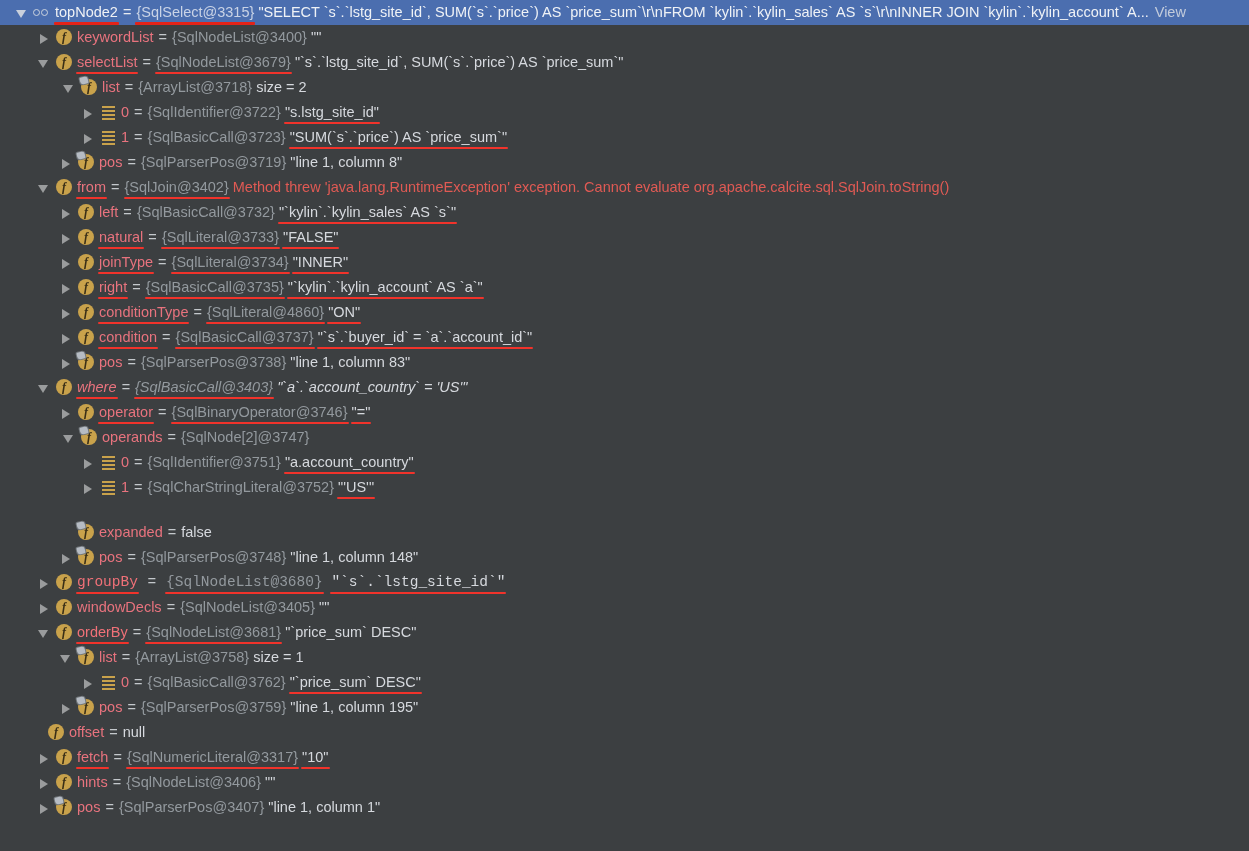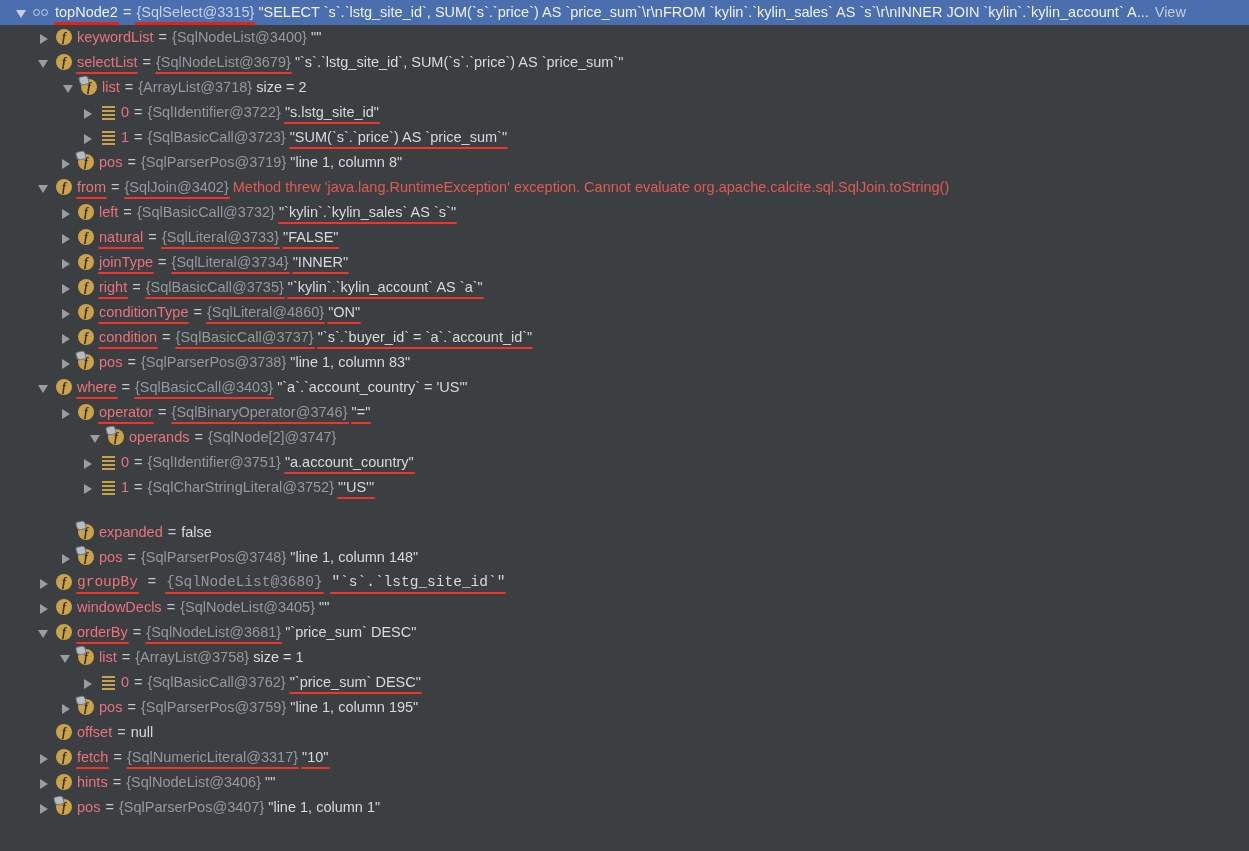--- a/index.html
+++ b/index.html
@@ -262,31 +262,31 @@
     <div class="row" style="padding-left: 58px;">
       <span class="toggle has collapsed"></span>
       <span class="icon icon-field"></span>
       <span class="label"><span class="name u">condition</span><span class="eq"> = </span><span class="u"><span class="type">{SqlBasicCall@3737}</span></span> <span class="u thick"><span class="val">"`s`.`buyer_id` = `a`.`account_id`"</span></span></span>
     </div>
     <div class="row" style="padding-left: 58px;">
       <span class="toggle has collapsed"></span>
       <span class="icon icon-field badge"></span>
       <span class="label"><span class="name">pos</span><span class="eq"> = </span><span class="type">{SqlParserPos@3738}</span> <span class="val">"line 1, column 83"</span></span>
     </div>
-    <div class="row" style="padding-left: 36px;">
+    <div class="row" style="padding-left: 36px; font-style: italic;">
       <span class="toggle has expanded"></span>
       <span class="icon icon-field"></span>
       <span class="label"><span class="name u">where</span><span class="eq"> = </span><span class="u"><span class="type">{SqlBasicCall@3403}</span></span> <span class="val">"`a`.`account_country` = 'US'"</span></span>
     </div>
     <div class="row" style="padding-left: 58px;">
       <span class="toggle has collapsed"></span>
       <span class="icon icon-field"></span>
       <span class="label"><span class="name u">operator</span><span class="eq"> = </span><span class="u"><span class="type">{SqlBinaryOperator@3746}</span></span> <span class="u thick"><span class="val">"="</span></span></span>
     </div>
-    <div class="row" style="padding-left: 44px; margin-left: 44px;">
+    <div class="row" style="padding-left: 61px;">
       <span class="toggle has expanded"></span>
       <span class="icon icon-field badge"></span>
       <span class="label"><span class="name">operands</span><span class="eq"> = </span><span class="type">{SqlNode[2]@3747}</span> </span>
     </div>
     <div class="row" style="padding-left: 80px;">
       <span class="toggle has collapsed"></span>
       <span class="icon icon-element">
         <i></i>
         <i></i>
         <i></i>
@@ -342,21 +342,21 @@
         <i></i>
         <i></i>
       </span>
       <span class="label"><span class="name">0</span><span class="eq"> = </span><span class="type">{SqlBasicCall@3762}</span> <span class="u thick"><span class="val">"`price_sum` DESC"</span></span></span>
     </div>
     <div class="row" style="padding-left: 58px;">
       <span class="toggle has collapsed"></span>
       <span class="icon icon-field badge"></span>
       <span class="label"><span class="name">pos</span><span class="eq"> = </span><span class="type">{SqlParserPos@3759}</span> <span class="val">"line 1, column 195"</span></span>
     </div>
-    <div class="row" style="padding-left: 28px; margin-left: 8px;">
+    <div class="row" style="padding-left: 28px;">
       <span class="toggle"></span>
       <span class="icon icon-field"></span>
       <span class="label"><span class="name">offset</span><span class="eq"> = </span><span class="val">null</span></span>
     </div>
     <div class="row" style="padding-left: 36px;">
       <span class="toggle has collapsed"></span>
       <span class="icon icon-field"></span>
       <span class="label"><span class="name u">fetch</span><span class="eq"> = </span><span class="u"><span class="type">{SqlNumericLiteral@3317}</span></span> <span class="u thick"><span class="val">"10"</span></span></span>
     </div>
     <div class="row" style="padding-left: 36px;">

